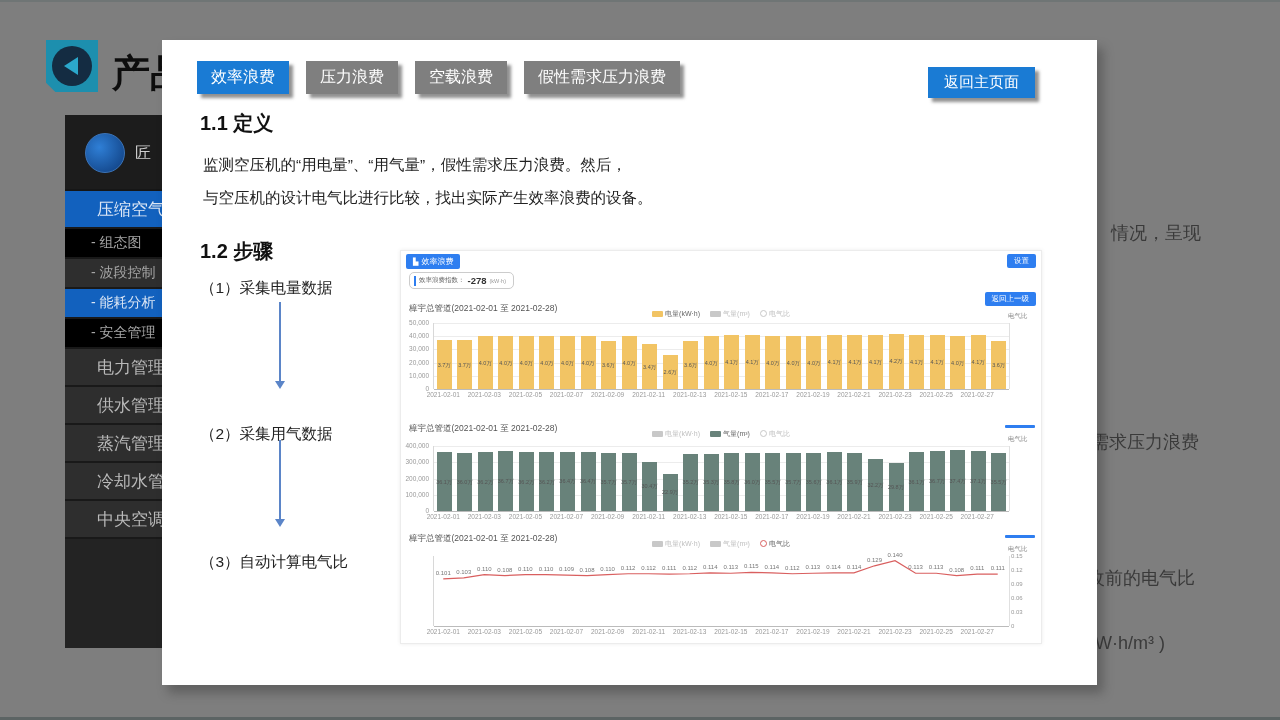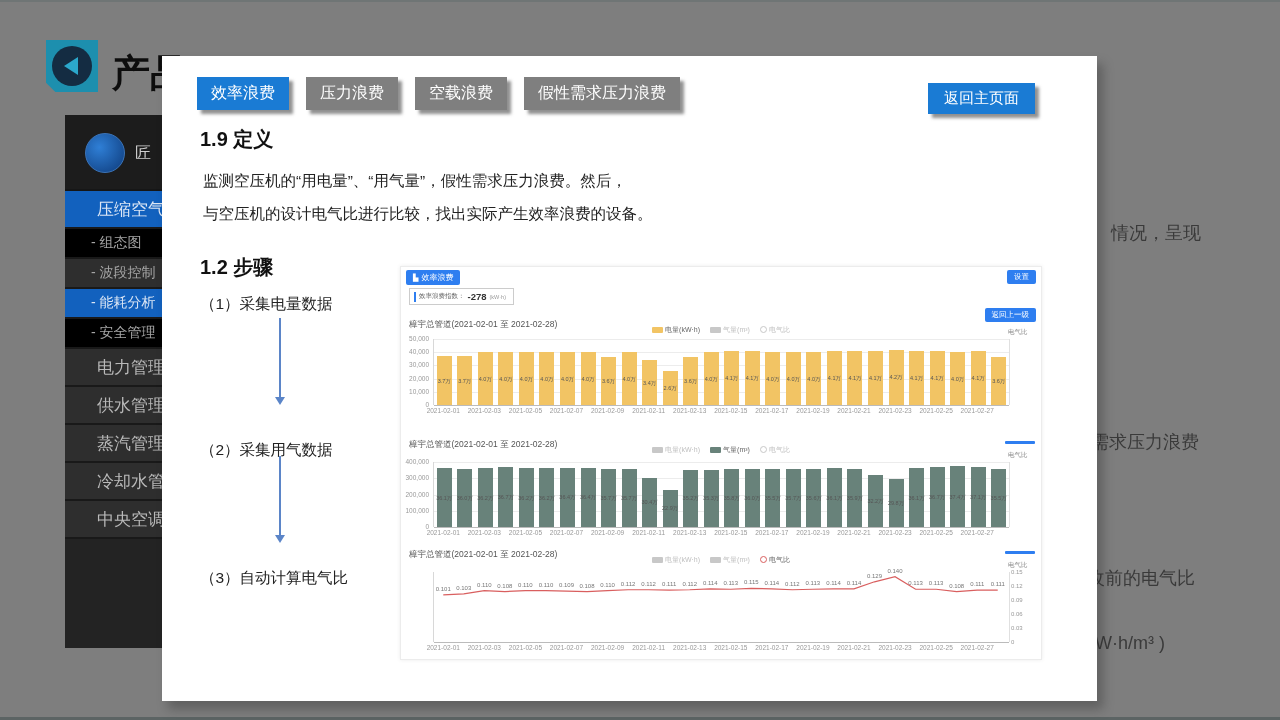--- a/index.html
+++ b/index.html
@@ -29,21 +29,21 @@
   .sb-item.active{background:#1261be;color:#dbe6f5;}
 
   .frag{position:absolute;color:#3a3a3a;font-size:18px;z-index:1;white-space:nowrap;}
   .frag1{left:1099px;top:221px;margin-left:12px;}
   .frag2{left:1091px;top:430px;}
   .frag3{left:1087px;top:566px;}
   .frag4{left:1086px;top:633px;}
 
   
   .panel{position:absolute;left:162px;top:40px;width:935px;height:645px;background:#ffffff;z-index:5;
-      box-shadow:6px 8px 10px rgba(40,40,40,0.35);margin-top:16px;}
+      box-shadow:6px 8px 10px rgba(40,40,40,0.35);}
   .tabs{position:absolute;left:35px;top:21px;display:flex;gap:17px;}
   .tab{padding:6px 14px;font-size:16px;color:#fff;background:#7f7f7f;cursor:pointer;
       box-shadow:4px 4px 3px rgba(55,55,55,0.55);white-space:nowrap;}
   .tab.active{background:#1a7bd4;}
   .btn-return{position:absolute;left:766px;top:27px;padding:6px 16px;background:#1a7bd4;color:#fff;
       font-size:15px;box-shadow:4px 4px 3px rgba(55,55,55,0.55);cursor:pointer;}
 
   .h-sec{position:absolute;left:38px;font-size:20px;font-weight:700;color:#111;}
   .h-def{top:70px;} .h-steps{top:198px;}
   .para{position:absolute;left:41px;top:108px;width:540px;font-size:15.5px;color:#222;line-height:33px;}
@@ -57,21 +57,21 @@
   
   .dashboard{position:absolute;left:238px;top:210px;width:640px;height:392px;background:#fff;
       border:1px solid #ececec;box-shadow:0 0 4px rgba(0,0,0,0.08);}
   .badge{position:absolute;left:5px;top:3px;background:#2e7ef0;color:#fff;font-size:8px;
       padding:2px 7px;border-radius:2px;display:flex;align-items:center;gap:3px;}
   .badge .glyph{font-size:7px;line-height:7px;}
   .btn-mini{position:absolute;background:#2e7ef0;color:#fff;font-size:7.5px;border-radius:2px;
       padding:2px 7px;cursor:pointer;white-space:nowrap;}
   .btn-settings{right:5px;top:3px;}
   .btn-backlevel{right:5px;top:41px;}
-  .metric{position:absolute;left:8px;top:21px;border:1px solid #ccc;border-radius:0;
+  .metric{position:absolute;left:8px;top:21px;border:1px solid #ccc;border-radius:5px;
       display:flex;align-items:center;gap:3px;padding:2px 7px 2px 4px;background:#fff;}
   .metric .accent{width:2px;height:10px;background:#2e7ef0;}
   .metric .m-label{font-size:6.5px;color:#666;}
   .metric .m-value{font-size:9.5px;font-weight:700;color:#333;}
   .metric .m-unit{font-size:5.5px;color:#999;}
 
   .chart-block{position:absolute;left:0;width:640px;}
   .cb1{top:50px;height:100px;} .cb2{top:170px;height:100px;} .cb3{top:280px;height:112px;}
   .c-title{position:absolute;left:8px;top:2px;font-size:8.5px;color:#555;white-space:nowrap;}
   .c-legend{position:absolute;left:120px;top:2px;width:400px;text-align:center;}
@@ -128,21 +128,21 @@
 
 <div class="panel">
   <div class="tabs">
     <div class="tab active">效率浪费</div>
     <div class="tab">压力浪费</div>
     <div class="tab">空载浪费</div>
     <div class="tab">假性需求压力浪费</div>
   </div>
   <div class="btn-return">返回主页面</div>
 
-  <div class="h-sec h-def">1.9 定义</div>
+  <div class="h-sec h-def">1.1 定义</div>
   <div class="para">
     <span>监测空压机的“用电量”、“用气量”，假性需求压力浪费。然后，</span><br>
     <span>与空压机的设计电气比进行比较，找出实际产生效率浪费的设备。</span>
   </div>
 
   <div class="h-sec h-steps">1.2 步骤</div>
   <div class="step step1">（1）采集电量数据</div>
   <div class="step-arrow arrow1"></div>
   <div class="step step2">（2）采集用气数据</div>
   <div class="step-arrow arrow2"></div>

